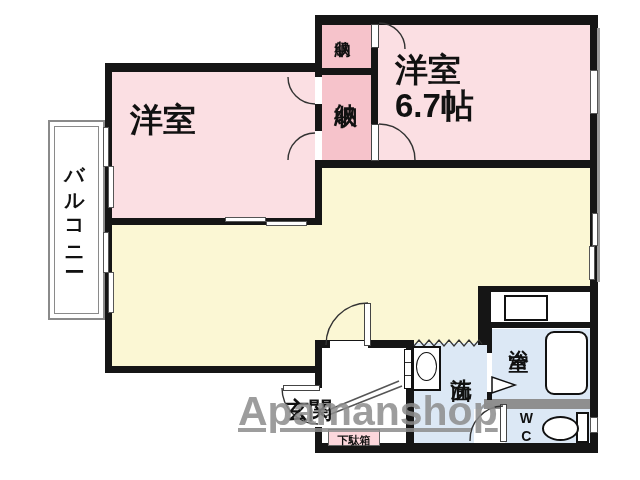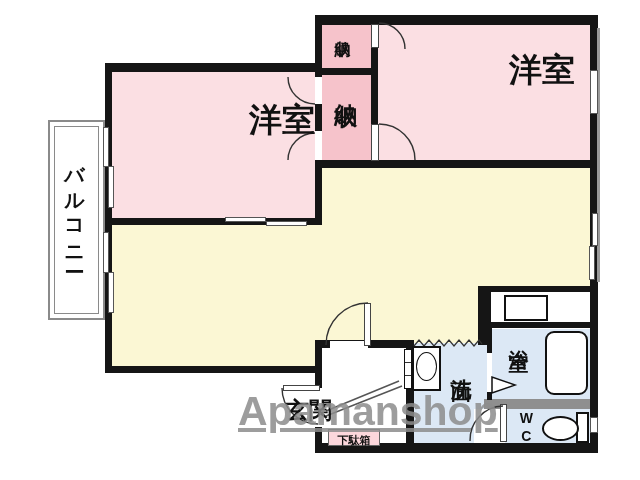--- a/index.html
+++ b/index.html
@@ -7,21 +7,21 @@
         font-family:"Liberation Sans","DejaVu Sans",sans-serif;}
   .abs{position:absolute;}
   .wall{position:absolute;background:#151515;}
   .gwall{position:absolute;background:#8f8f8f;}
   .fill{position:absolute;}
   .win{position:absolute;background:#fff;border:1px solid #555;box-sizing:border-box;}
   .gap{position:absolute;background:#fff;}
   .leaf{position:absolute;background:#fff;border:1px solid #444;box-sizing:border-box;}
   .fx{position:absolute;background:#fff;border:2px solid #111;box-sizing:border-box;}
   .lbl{position:absolute;font-weight:bold;color:#111;line-height:1.1;white-space:nowrap;}
-  .ctr{text-align:right;}
+  .ctr{text-align:left;}
   .v{writing-mode:vertical-rl;text-orientation:mixed;}
   .vu{writing-mode:vertical-rl;text-orientation:upright;letter-spacing:2px;}
   .rail{position:absolute;background:#9a9a9a;}
   svg{position:absolute;left:0;top:0;}
 </style>
 </head>
 <body>
 
 <div id="plan">
 
@@ -109,20 +109,21 @@
   <div class="fx" style="left:416px;top:352px;width:21px;height:29px;border-width:1.5px;border-radius:50%;"></div>
   <div class="fx" style="left:404px;top:349px;width:8px;height:40px;border-width:1.5px;
        background-image:linear-gradient(#333,#333),linear-gradient(#333,#333);background-repeat:no-repeat;
        background-size:100% 1px,100% 1px;background-position:0 12px,0 25px;"></div>
 
   <div class="lbl ctr" style="left:130px;top:102px;width:185px;font-size:33px;">
     <div>洋室</div>
   </div>
   <div class="lbl ctr" style="left:395px;top:52px;width:180px;font-size:33px;">
     <div>洋室</div>
+    <div>6.7帖</div>
   </div>
   <div class="lbl v" style="left:334px;top:28px;font-size:16px;">収納</div>
   <div class="lbl v" style="left:333px;top:86px;font-size:23px;">収納</div>
   <div class="lbl v" style="left:64px;top:153px;font-size:20px;letter-spacing:4px;">バルコニー</div>
   <div class="lbl v" style="left:508px;top:334px;font-size:20px;letter-spacing:2px;">浴室</div>
   <div class="lbl v" style="left:450px;top:362px;font-size:21px;letter-spacing:4px;">洗面</div>
   <div class="lbl vu" style="left:518px;top:410px;font-size:14px;">WC</div>
   <div class="lbl" style="left:286px;top:398px;font-size:23px;">玄関</div>
   <div class="abs" style="left:328px;top:429px;width:52px;height:17px;background:#fcd7dc;border:1px solid #666;box-sizing:border-box;text-align:center;">
     <span class="lbl" style="position:static;font-size:11px;line-height:15px;text-align:right;">下駄箱</span>

